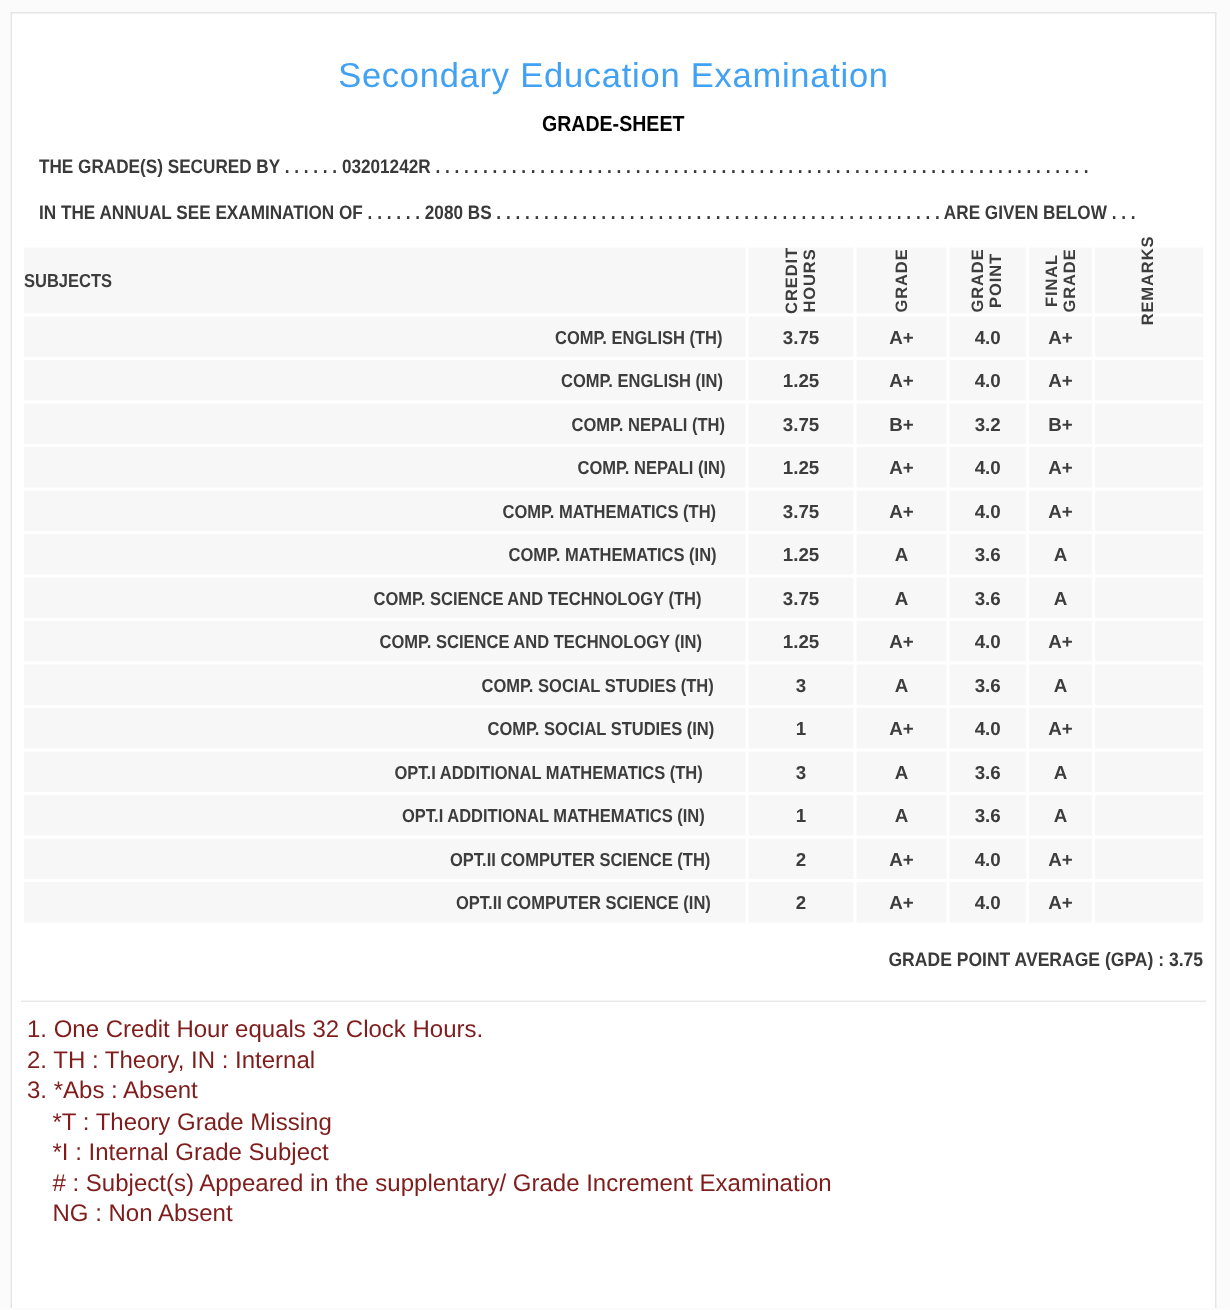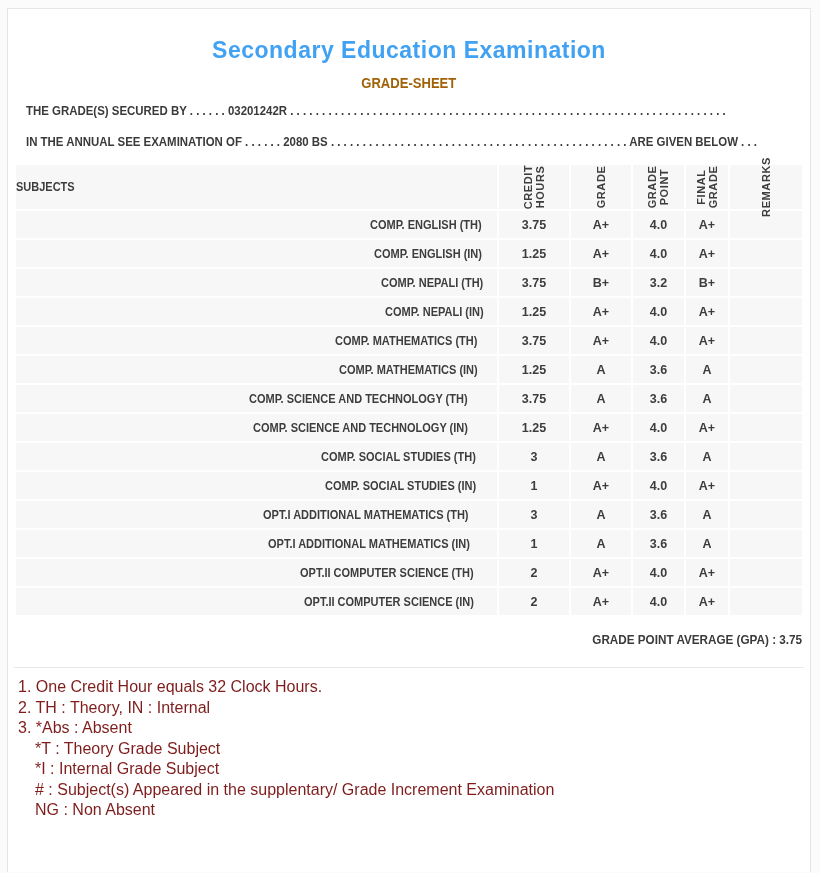--- a/index.html
+++ b/index.html
@@ -21,31 +21,31 @@
   }
   .cond  { display:inline-block; transform:scaleX(0.88); transform-origin:0 50%; white-space:nowrap; }
   .condc { display:inline-block; transform:scaleX(0.90); transform-origin:50% 50%; white-space:nowrap; }
   .condr { display:inline-block; transform:scaleX(0.90); transform-origin:100% 50%; white-space:nowrap; }
 
   .title {
     padding-top:28px;
     text-align:center;
     font-size:23px;
     line-height:26px;
-    font-weight:700;
+    font-weight:400;
     letter-spacing:0.5px;
     color:#41a1f3;
   }
   .subtitle {
     margin-top:12px;
     text-align:center;
     font-size:14.5px;
     line-height:16px;
     font-weight:bold;
-    color:#a16207;
+    color:#000000;
   }
   .info { margin-top:4px; }
   .info-line {
     line-height:31px;
     height:31px;
     padding-left:12px;
     font-size:13px;
     font-weight:bold;
     color:#3a3a3a;
     white-space:nowrap;
@@ -286,19 +286,19 @@
   </table>
 
   <div class="gpa">
     <span class="condr">GRADE POINT AVERAGE (GPA) : 3.75</span>
   </div>
 
   <div class="notes">
       <div class="note-line">1. One Credit Hour equals 32 Clock Hours.</div>
       <div class="note-line">2. TH : Theory, IN : Internal</div>
       <div class="note-line">3. *Abs : Absent</div>
-      <div class="note-line indent">*T : Theory Grade Subject</div>
+      <div class="note-line indent">*T : Theory Grade Missing</div>
       <div class="note-line indent">*I : Internal Grade Subject</div>
       <div class="note-line indent"># : Subject(s) Appeared in the supplentary/ Grade Increment Examination</div>
       <div class="note-line indent">NG : Non Absent</div>
     </div>
 
 </div>
 
 </body></html>

